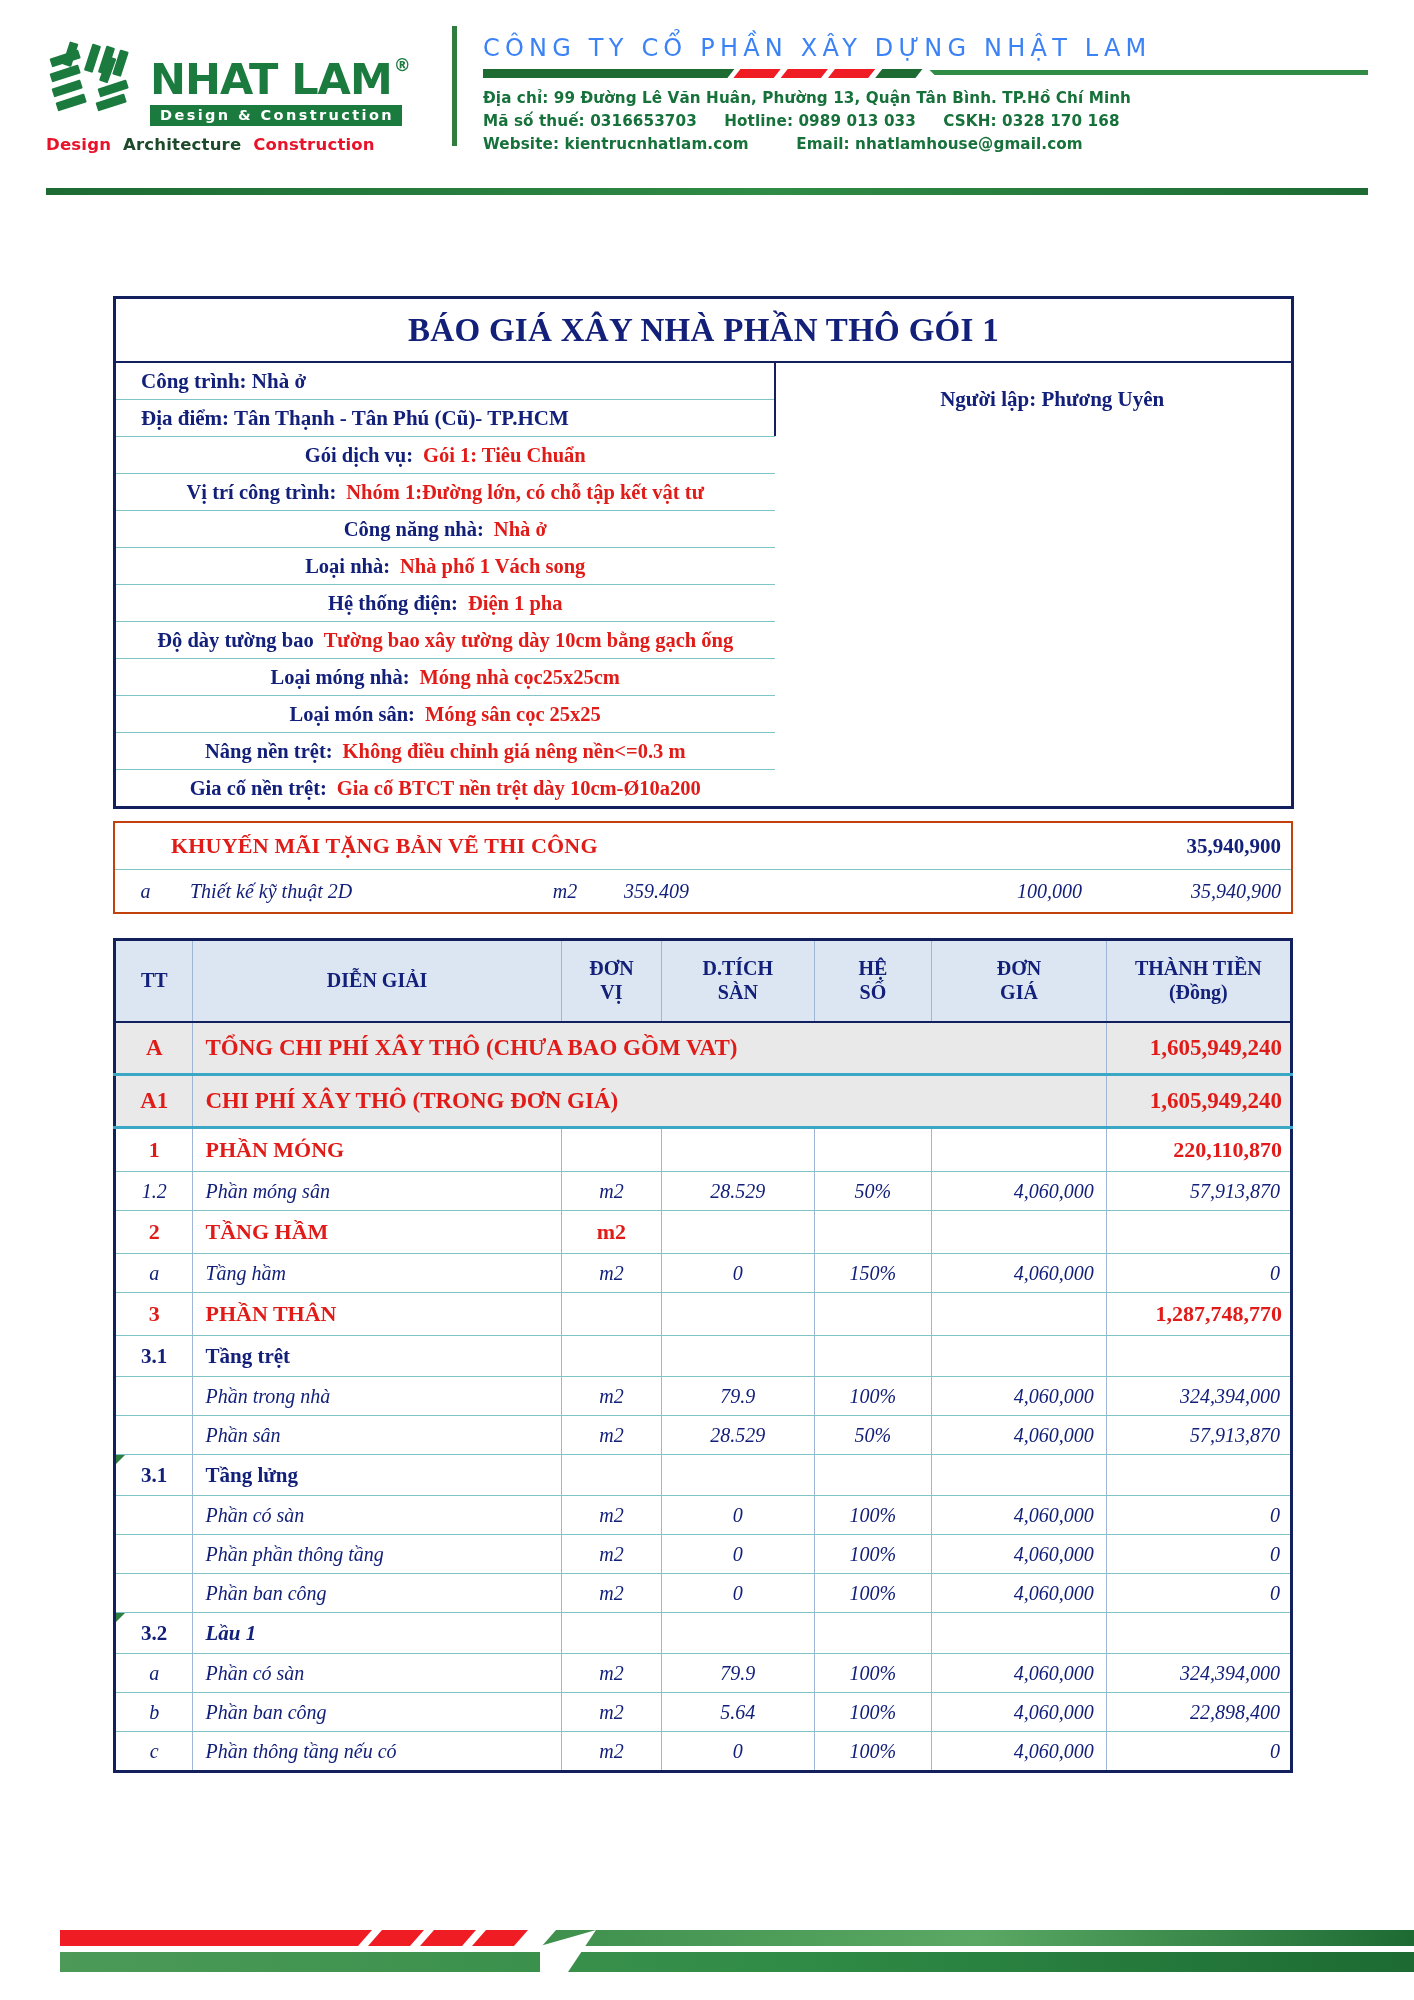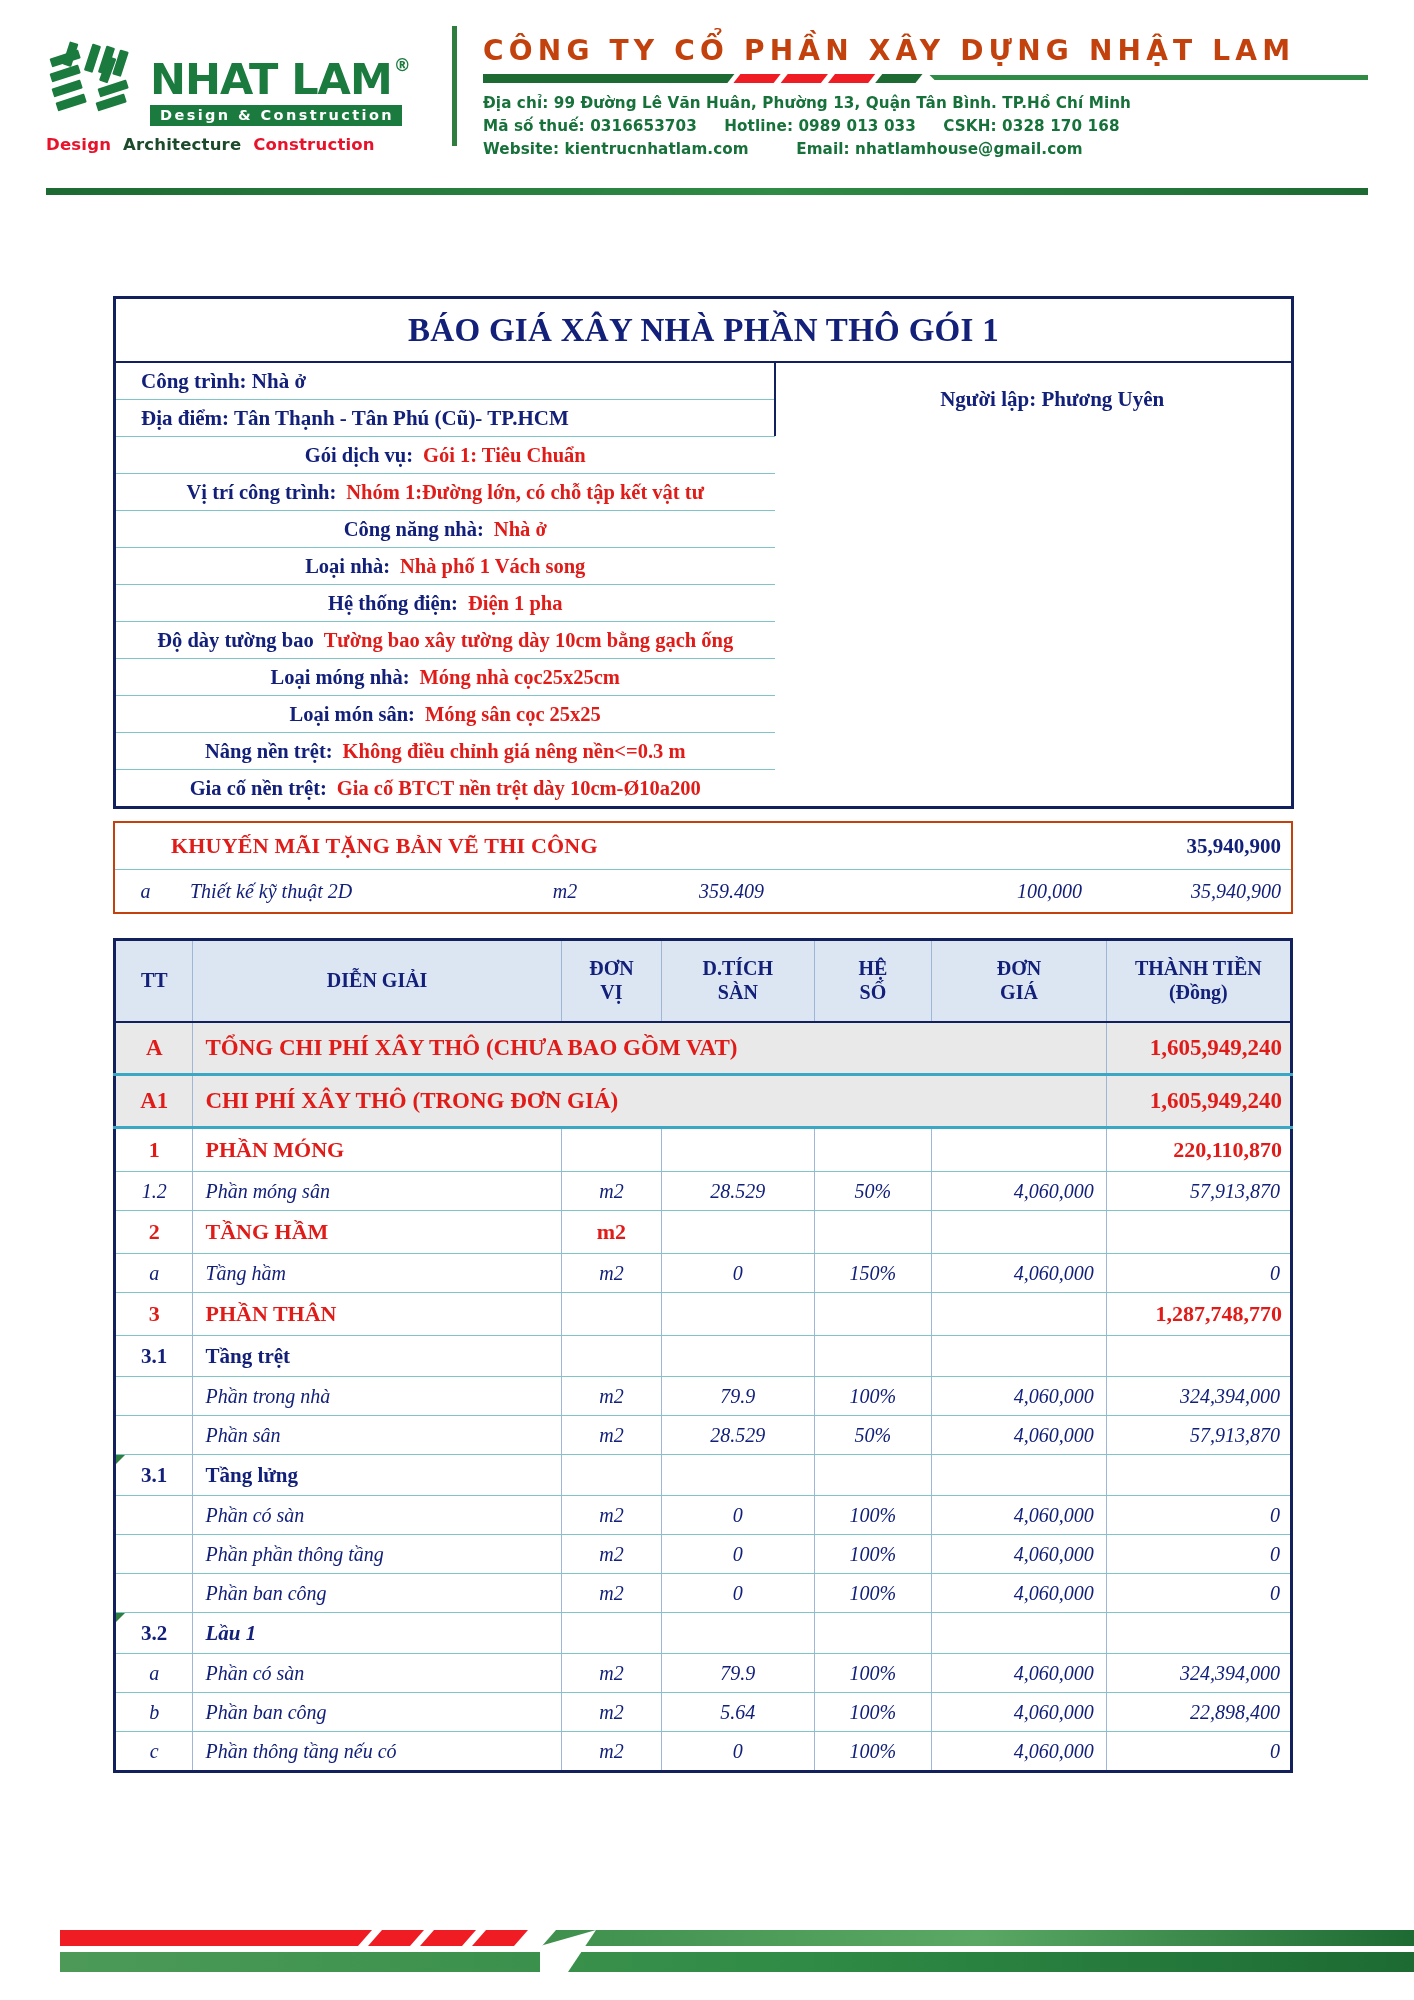--- a/index.html
+++ b/index.html
@@ -26,21 +26,21 @@
             font-size:14.5px;font-weight:bold;letter-spacing:2.4px;padding:2px 8px 3px 10px;
             display:inline-block;}
   .logo-tagline{margin-top:9px;font-family:"DejaVu Sans", sans-serif;font-size:16.5px;font-weight:bold;
                 letter-spacing:.2px;white-space:nowrap;}
   .tag-red{color:#e8122a;}
   .tag-dark{color:#1d4a2a;}
 
   .vsep{width:5px;background:#2f7d3f;align-self:stretch;margin:4px 26px 6px 6px;flex:0 0 5px;height:120px;}
 
   .company{flex:1;padding-top:12px;}
-  .co-name{font-family:"DejaVu Sans", sans-serif;font-weight:bold;font-size:28px;color:#c2410c;
+  .co-name{font-family:"DejaVu Sans", sans-serif;font-weight:normal;font-size:24px;color:#3b82f6;
            letter-spacing:5.2px;white-space:nowrap;}
   .co-stripe{margin:5px 0 7px 0;height:13px;position:relative;width:100%;}
   .co-line{font-family:"DejaVu Sans", sans-serif;font-weight:bold;font-size:15.2px;color:#17713a;
            letter-spacing:.1px;line-height:1.52;white-space:nowrap;}
   .co-line .gap{display:inline-block;width:22px;}
   .co-line .gap-l{display:inline-block;width:42px;}
   .hdr-rule-b{position:absolute;left:46px;top:188px;width:1322px;height:7px;
               background:linear-gradient(90deg,#1d6b33 0%,#2f8b45 55%,#1d6b33 100%);}
 
   
@@ -68,21 +68,21 @@
 
   
   .promo{margin-top:12px;border:2px solid #c2410c;}
   .promo td{height:46px;}
   .promo-title{font-size:22px;font-weight:bold;color:#e01b18;padding-left:56px;letter-spacing:.2px;}
   .promo-amt{font-size:21px;font-weight:bold;color:#12207a;text-align:right;padding-right:10px;}
   .promo-sub td{height:42px;border-top:1.6px solid #7fc4c9;font-style:italic;font-size:20px;color:#12207a;}
   .ps-code{text-align:center;}
   .ps-name{padding-left:14px;}
   .ps-unit{text-align:center;}
-  .ps-num{text-align:right;}
+  .ps-num{text-align:left;}
   .promo-sub td.ps-right2{text-align:right;padding-right:10px;}
 
   
   .maintbl{margin-top:24px;border:3px solid #12205e;}
   .maintbl td{border-right:1.5px solid #9fb6d6;}
   .maintbl td:last-child{border-right:none;}
 
   .thead td{background:#dce6f2;height:80px;text-align:center;font-weight:bold;font-size:20px;
             color:#12207a;line-height:1.18;border-bottom:2px solid #12205e;}
 

